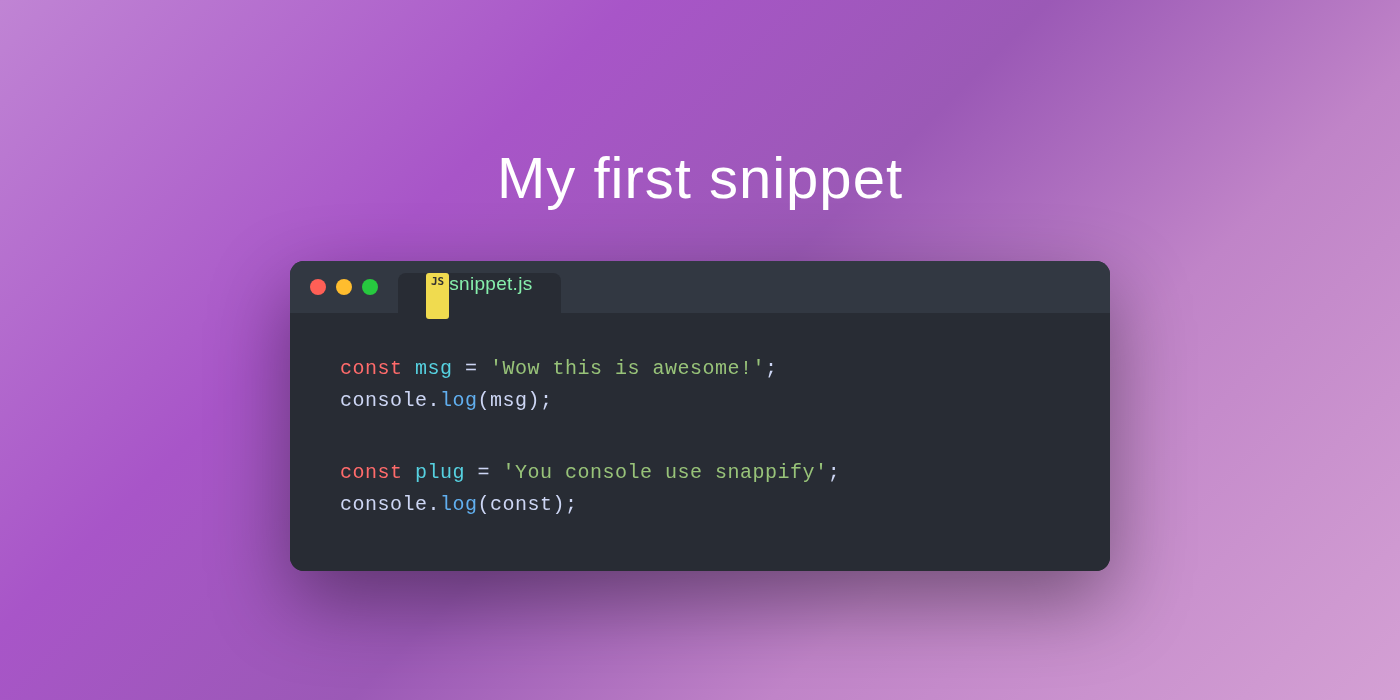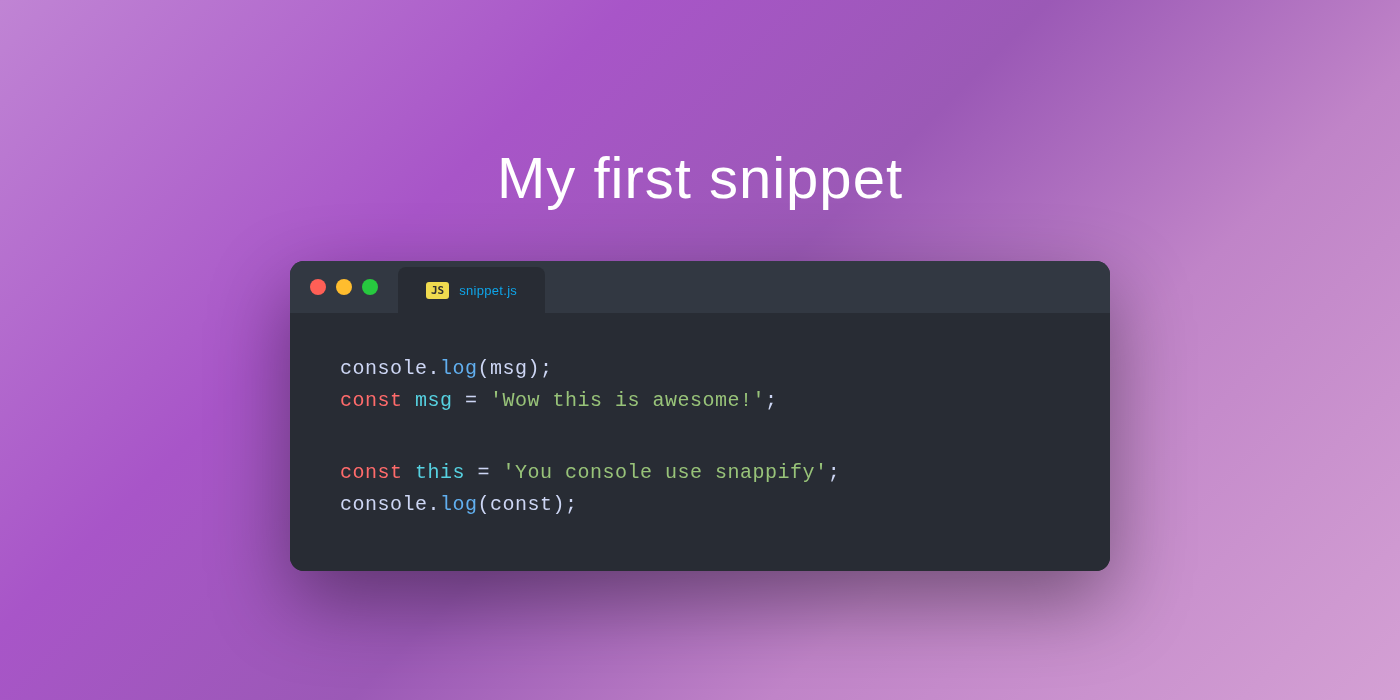--- a/index.html
+++ b/index.html
@@ -66,42 +66,40 @@
     .traffic-light.minimize {
       background: #ffbd2e;
     }
 
     .traffic-light.maximize {
       background: #27c93f;
     }
 
     .tab {
       display: flex;
-      align-items: center;
-      gap: 10px;
       background: #282c34;
       padding: 0 28px;
       border-radius: 8px 8px 0 0;
-      margin-top: 6px;
+      margin-top: 12px;
       height: 46px;
     }
 
     .js-badge {
       background: #f0db4f;
       color: #323130;
       font-size: 11px;
       font-weight: 700;
       padding: 2px 5px;
       border-radius: 3px;
       font-family: monospace;
     }
 
     .tab-filename {
-      color: #0ea5e9;
-      font-size: 13px;
+      color: #86efac;
+      font-size: 19px;
       font-weight: 400;
       letter-spacing: 0.3px;
     }
 
     .code-area {
       background: #282c34;
       padding: 40px 50px 50px 50px;
     }
 
     .code-block {
@@ -170,23 +168,23 @@
     </div>
     <div class="tab">
       <span class="js-badge">JS</span>
       <span class="tab-filename">snippet.js</span>
     </div>
   </div>
 
   <div class="code-area">
 
     <div class="code-block">
+      <div class="code-line"><span class="kw-const">const</span><span class="op-eq"> </span><span class="var-name">msg</span><span class="op-eq"> = </span><span class="str-val">'Wow this is awesome!'</span><span class="semi">;</span></div>
       <div class="code-line"><span class="fn-console">console</span><span class="dot">.</span><span class="fn-log">log</span><span class="fn-arg">(msg)</span><span class="semi">;</span></div>
-      <div class="code-line"><span class="kw-const">const</span><span class="op-eq"> </span><span class="var-name">msg</span><span class="op-eq"> = </span><span class="str-val">'Wow this is awesome!'</span><span class="semi">;</span></div>
     </div>
 
     <div class="code-block">
-      <div class="code-line"><span class="kw-const">const</span><span class="op-eq"> </span><span class="var-name">this</span><span class="op-eq"> = </span><span class="str-val">'You console use snappify'</span><span class="semi">;</span></div>
+      <div class="code-line"><span class="kw-const">const</span><span class="op-eq"> </span><span class="var-name">plug</span><span class="op-eq"> = </span><span class="str-val">'You console use snappify'</span><span class="semi">;</span></div>
       <div class="code-line"><span class="fn-console">console</span><span class="dot">.</span><span class="fn-log">log</span><span class="fn-arg">(const)</span><span class="semi">;</span></div>
     </div>
 
   </div>
 </div>
 
 </body></html>

